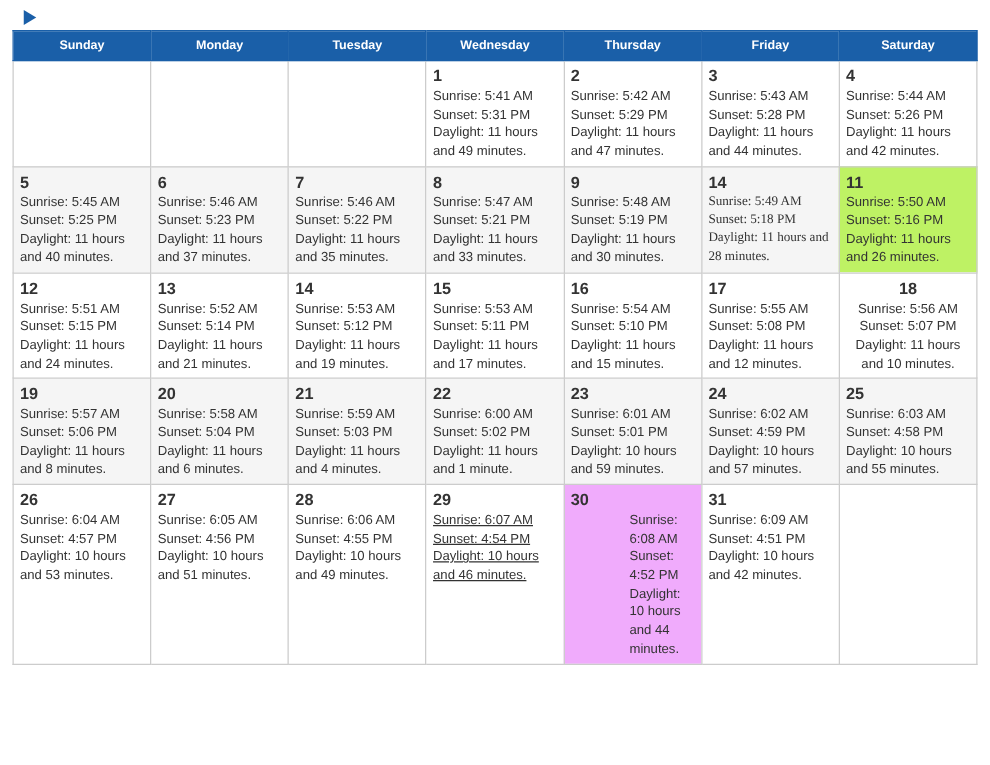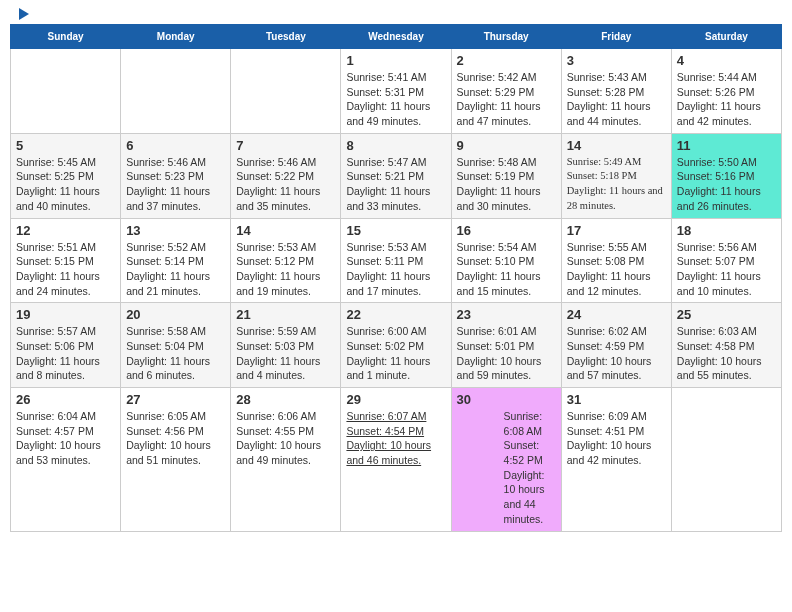--- a/index.html
+++ b/index.html
@@ -180,21 +180,21 @@
           <div class="day-info" style="white-space: pre-line;">Sunrise: 5:48 AM
 Sunset: 5:19 PM
 Daylight: 11 hours and 30 minutes.</div>
         </td>
         <td style="background: rgb(245, 245, 245);">
           <span class="day-num">14</span>
           <div class="day-info" style="white-space: pre-line; font-family: Liberation Serif, serif;">Sunrise: 5:49 AM
 Sunset: 5:18 PM
 Daylight: 11 hours and 28 minutes.</div>
         </td>
-        <td style="background: #5eead4; margin-left: 36px;">
+        <td style="background: #bef264; margin-left: 36px;">
           <span class="day-num">11</span>
           <div class="day-info" style="white-space: pre-line;">Sunrise: 5:50 AM
 Sunset: 5:16 PM
 Daylight: 11 hours and 26 minutes.</div>
         </td>
       </tr>
       <tr>
         <td style="background: rgb(255, 255, 255);">
           <span class="day-num">12</span>
           <div class="day-info" style="white-space: pre-line;">Sunrise: 5:51 AM
@@ -224,21 +224,21 @@
           <div class="day-info" style="white-space: pre-line;">Sunrise: 5:54 AM
 Sunset: 5:10 PM
 Daylight: 11 hours and 15 minutes.</div>
         </td>
         <td style="background: rgb(255, 255, 255);">
           <span class="day-num">17</span>
           <div class="day-info" style="white-space: pre-line;">Sunrise: 5:55 AM
 Sunset: 5:08 PM
 Daylight: 11 hours and 12 minutes.</div>
         </td>
-        <td style="background: rgb(255, 255, 255);">
+        <td style="background: rgb(255, 255, 255); text-align: center;">
           <span class="day-num">18</span>
           <div class="day-info" style="white-space: pre-line;">Sunrise: 5:56 AM
 Sunset: 5:07 PM
 Daylight: 11 hours and 10 minutes.</div>
         </td>
       </tr>
       <tr>
         <td style="background: rgb(245, 245, 245);">
           <span class="day-num">19</span>
           <div class="day-info" style="white-space: pre-line;">Sunrise: 5:57 AM

